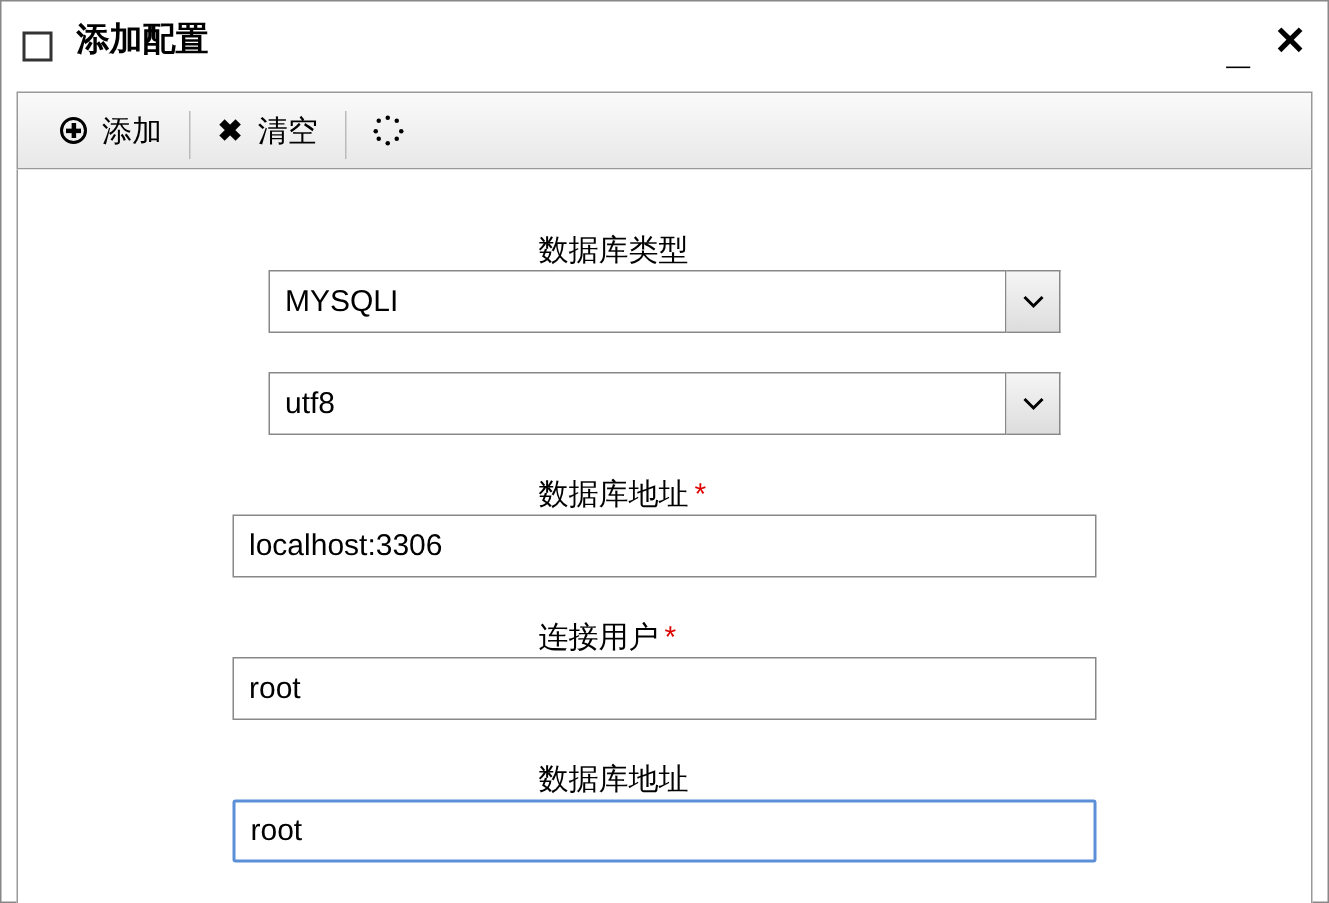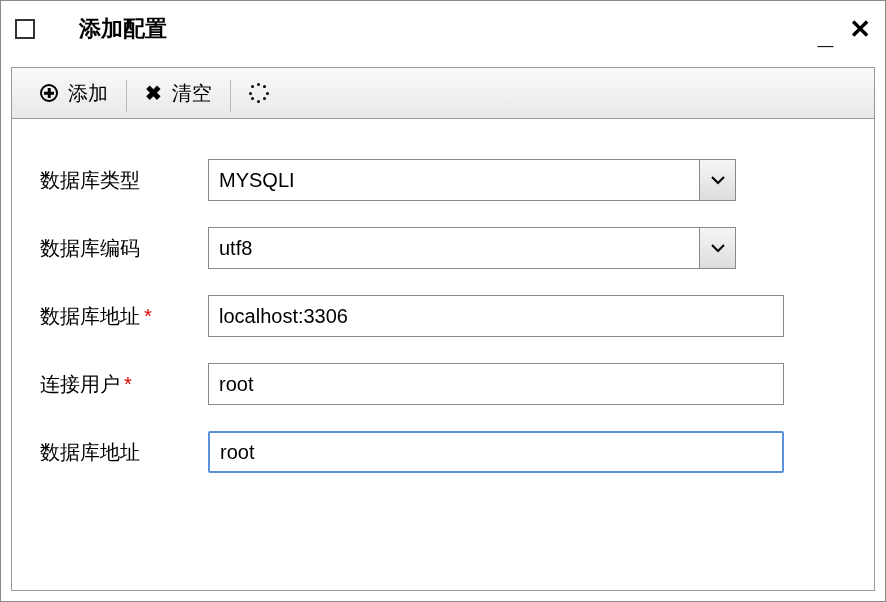--- a/index.html
+++ b/index.html
@@ -18,24 +18,23 @@
     .window {
       width: 100%;
       height: 100%;
       border: 1px solid #888;
       background: #fff;
       display: flex;
       flex-direction: column;
     }
     .titlebar {
       display: flex;
-      align-items: center;
+      align-items: flex-end;
       padding: 10px 14px;
       height: 56px;
-      gap: 28px;
     }
     .titlebar-icon {
       width: 20px;
       height: 20px;
       border: 2px solid #333;
       margin-right: 16px;
       display: inline-block;
     }
     .titlebar-title {
       font-size: 22px;
@@ -143,20 +142,21 @@
       border-left: 1px solid #999;
       border-right: 1px solid #999;
       border-bottom: 1px solid #999;
       padding: 40px 28px;
       background: #fff;
     }
     .form-row {
       display: flex;
       align-items: center;
       margin-bottom: 26px;
+      flex-direction: column;
     }
     .form-label {
       width: 168px;
       font-size: 20px;
       color: #000;
     }
     .required {
       color: #d00;
       margin-left: 4px;
     }
@@ -251,21 +251,20 @@
         <input class="combo-input" value="MYSQLI" style="">
         <div class="combo-btn">
           <svg viewBox="0 0 14 10">
               <path d="M1 2 L7 8 L13 2" stroke="#000" stroke-width="2" fill="none"></path>
             </svg>
         </div>
       </div>
     </div>
 
     <div class="form-row">
-      <div class="form-label">数据库编码</div>
       <div class="combo">
         <input class="combo-input" value="utf8" style="">
         <div class="combo-btn">
           <svg viewBox="0 0 14 10">
               <path d="M1 2 L7 8 L13 2" stroke="#000" stroke-width="2" fill="none"></path>
             </svg>
         </div>
       </div>
     </div>
 

